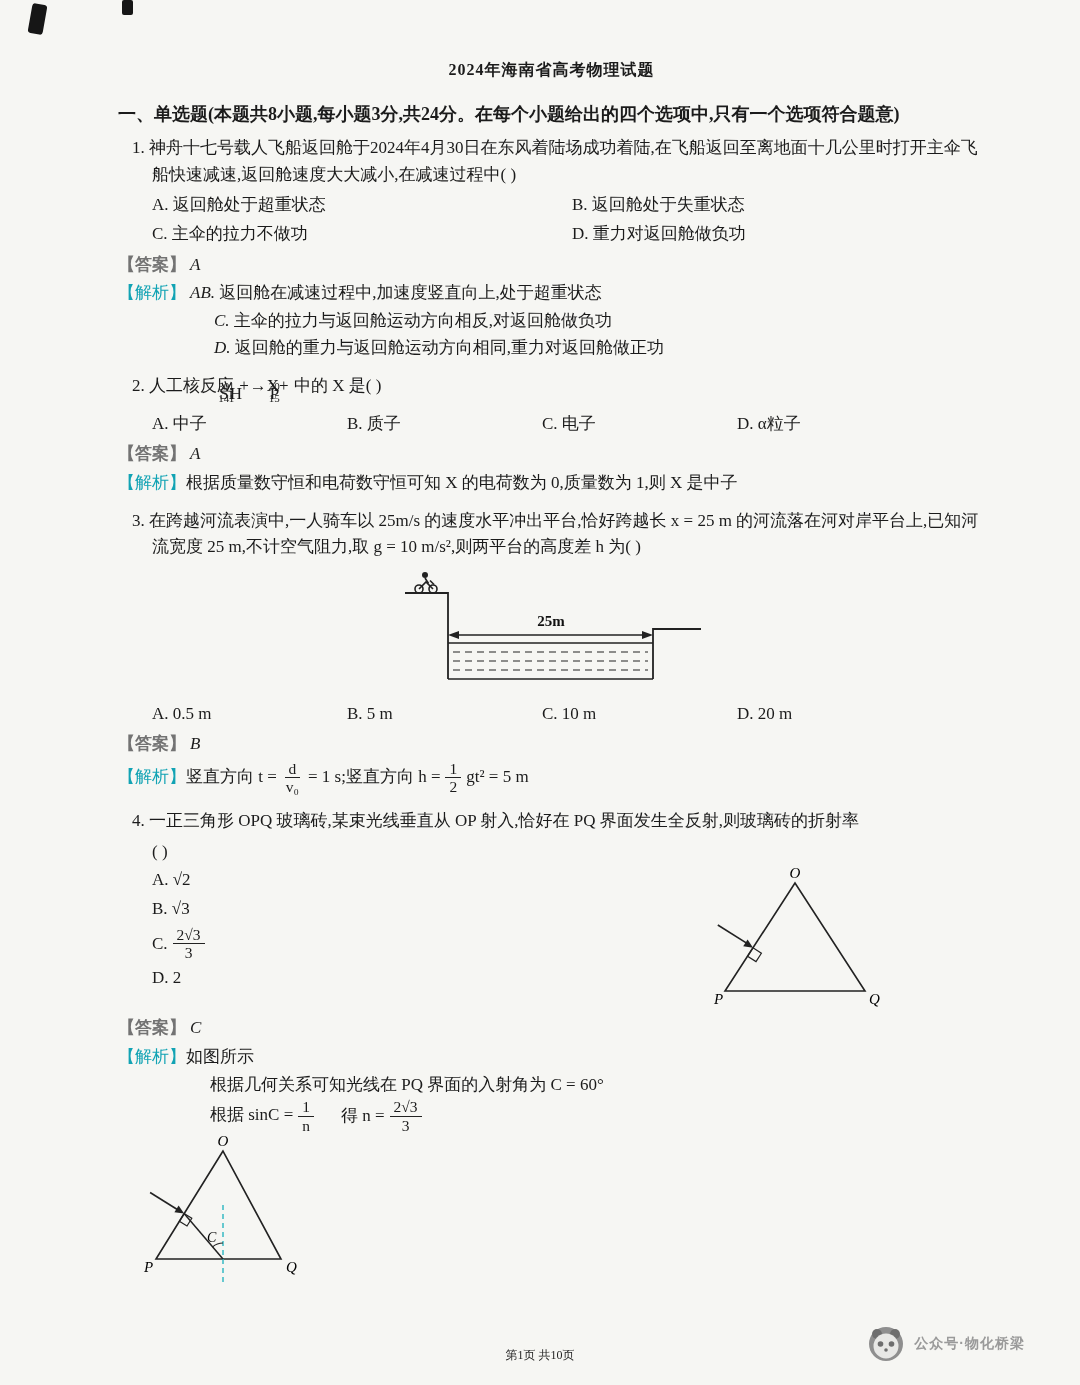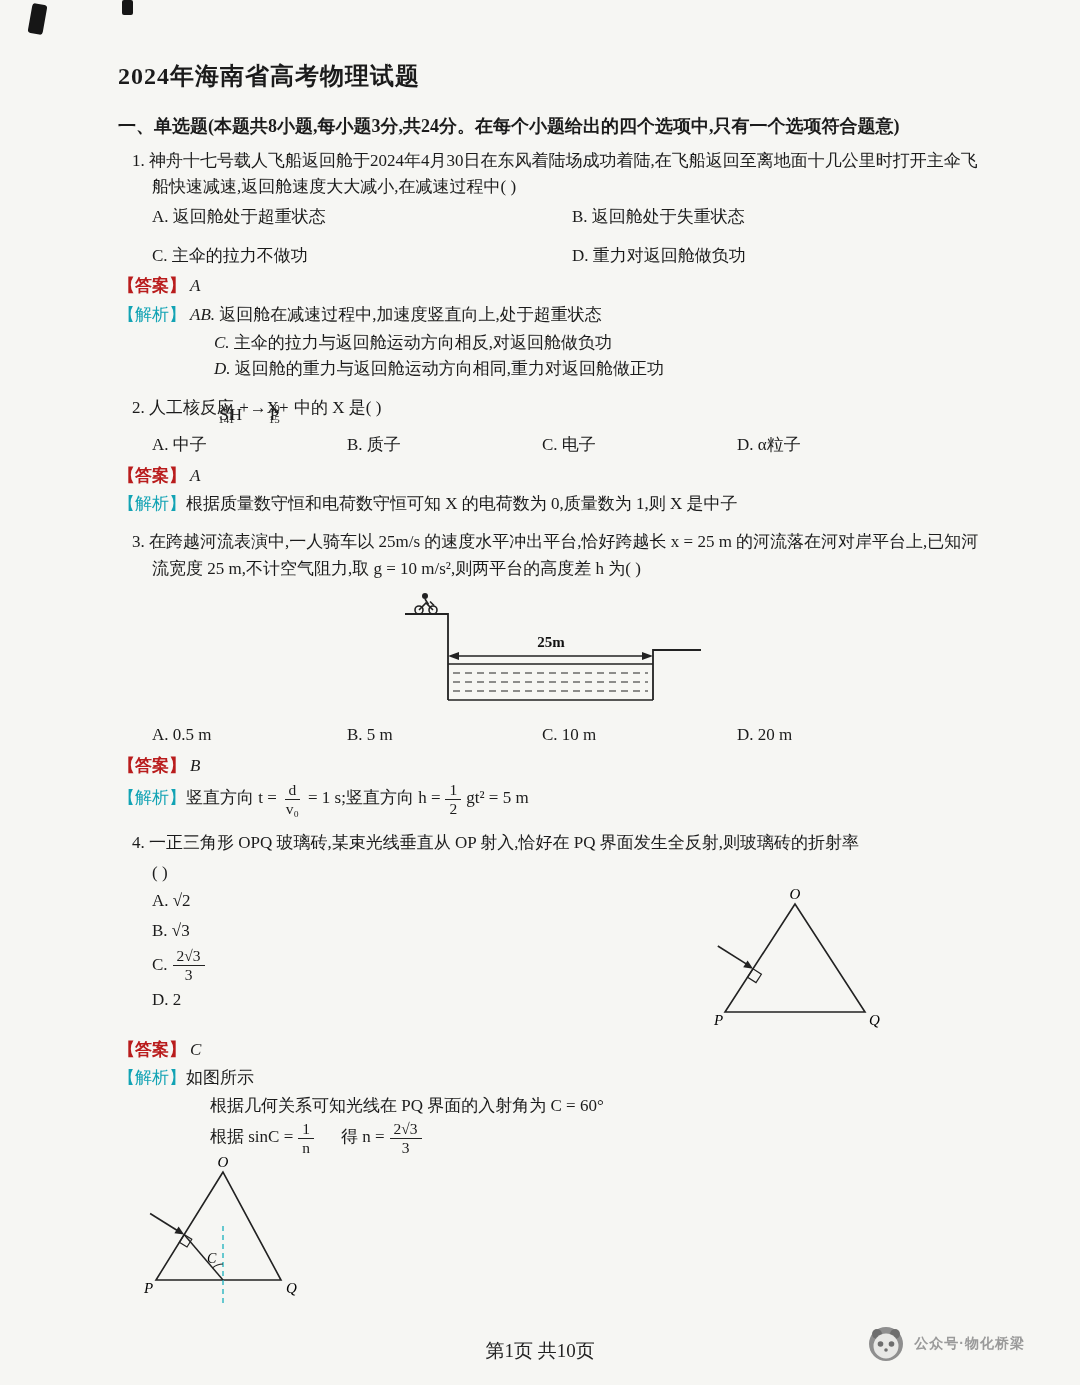--- a/index.html
+++ b/index.html
@@ -14,47 +14,47 @@
   .page {
     position:relative;
     width:1080px; height:1385px;
     padding:58px 95px 40px 118px;
     font-size:17px;
     line-height:1.55;
   }
   .artifact { position:absolute; background:#161616; }
   .a1 { left:30px; top:4px; width:15px; height:30px; transform:rotate(10deg); border-radius:3px; }
   .a2 { left:122px; top:0px; width:11px; height:15px; border-radius:2px; }
-  h1.title { text-align:left; font-size:24px; font-weight:bold; margin-bottom:16px; letter-spacing:1px; }
+  h1.title { text-align:center; font-size:16px; font-weight:bold; margin-bottom:16px; letter-spacing:1px; }
   .section-header { font-weight:bold; font-size:18px; line-height:1.7; margin-bottom:6px; }
   .q { margin-bottom:12px; }
   .stem { padding-left:34px; text-indent:-20px; margin-bottom:4px; }
   .paren { margin-left:34px; margin-bottom:2px; }
-  .opts2 { display:grid; grid-template-columns:420px 1fr; margin-left:34px; row-gap:12px; margin-bottom:4px; }
+  .opts2 { display:grid; grid-template-columns:420px 1fr; margin-left:34px; row-gap:3px; margin-bottom:4px; }
   .opts4 { display:grid; grid-template-columns:195px 195px 195px 1fr; margin-left:34px; margin-bottom:4px; }
   .ansline { margin-bottom:2px; }
-  .tag-ans { color:#b91c1c; font-weight:bold; }
+  .tag-ans { color:#737373; font-weight:bold; }
   .tag-ana { color:#12a3b4; font-weight:normal; }
   .ltr { font-style:italic; font-family:"Liberation Serif",serif; margin-left:4px; }
   .analysis-cont { margin-left:92px; }
   .frac { display:inline-flex; flex-direction:column; align-items:center; vertical-align:middle; margin:0 5px; line-height:1.15; font-size:15.5px; }
   .frac .num { border-bottom:1.2px solid #222; padding:0 4px; }
   .frac .den { padding:0 4px; }
   .nuc { display:inline-flex; align-items:center; white-space:nowrap; }
   .nuc .st { display:inline-flex; flex-direction:column; align-items:flex-end; font-size:11px; line-height:1.05; margin-right:1px; transform:translateY(-1px); }
   .diagram3 { margin:6px 0 6px 285px; }
   .q4row { display:flex; align-items:flex-start; }
   .q4row .left { flex:1; }
   .q4opt { margin-left:34px; margin-bottom:3px; display:flex; align-items:center; }
   .svg1col { width:230px; margin-right:70px; }
   .svg2col { width:220px; margin-right:160px; }
   .anarow { display:flex; align-items:flex-start;flex-direction:column; }
   .anarow .left { flex:1; }
   svg text { font-family:"Liberation Serif",serif; }
-  .footer { position:absolute; left:0; bottom:20px; width:100%; text-align:center; font-size:19px; color:#222; }
+  .footer { position:absolute; left:0; bottom:20px; width:100%; text-align:center; font-size:12px; color:#222; }
   .watermark { position:absolute; right:55px; bottom:22px; display:flex; align-items:center; gap:9px;
     color:#9a9a9a; font-family:"Liberation Sans","DejaVu Sans",sans-serif; font-size:14px; font-weight:600; letter-spacing:1px; }
 </style>
 </head>
 <body>
 
 <div class="page">
 
   <div class="artifact a1"></div>
   <div class="artifact a2"></div>

